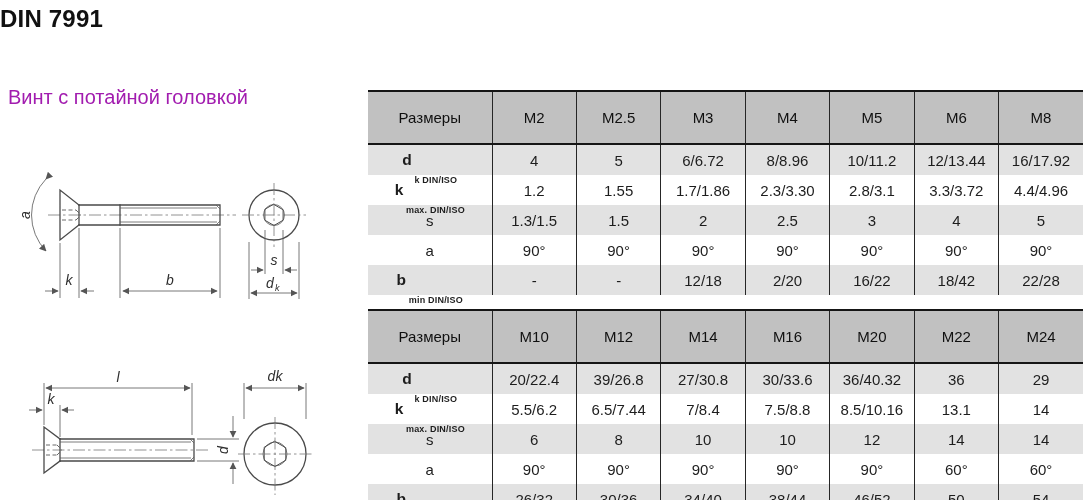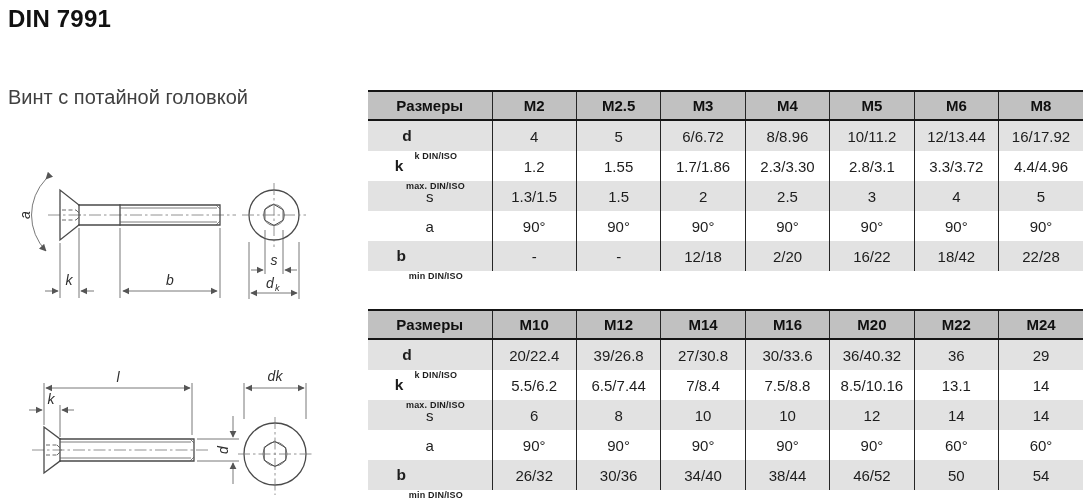--- a/index.html
+++ b/index.html
@@ -1,27 +1,27 @@
 <!DOCTYPE html>
 <html><head>
 <meta charset="utf-8">
 <style>
   html,body{margin:0;padding:0;background:#fff;}
   .page{position:relative;width:1087px;height:500px;background:#fff;overflow:hidden;
         font-family:"Liberation Sans",sans-serif;color:#111;}
-  .titles{position:absolute;left:8px;top:4px;}
+  .titles{position:absolute;left:0;top:4px;}
   .title-line{font-size:24px;font-weight:700;line-height:30px;letter-spacing:.2px;}
-  .subtitle{position:absolute;left:8px;top:86px;font-size:20px;font-weight:400;color:#404040;}
+  .subtitle{position:absolute;left:8px;top:86px;font-size:20px;font-weight:400;color:#a21caf;}
 
   .spec-table{position:absolute;left:368px;width:715px;border-collapse:collapse;table-layout:fixed;}
   .spec-table.t1{top:90px;}
   .spec-table.t2{top:309px;}
   .spec-table col.c0{width:124px;}
   .spec-table th{background:#c1c1c1;border-top:2px solid #151515;border-bottom:2px solid #151515;
-      font-size:15px;font-weight:700;height:27px;padding:0;text-align:center;color:#101010;}
+      font-size:15px;font-weight:400;height:27px;padding:12px;text-align:center;color:#101010;}
   .spec-table td{height:30px;padding:0;text-align:center;font-size:15px;color:#1d1d1d;}
   .spec-table th + th, .spec-table td + td{border-left:1.5px solid #262626;}
   .spec-table tbody tr:nth-child(odd){background:#e2e2e2;}
   .lbl-main{font-weight:700;font-size:15.5px;}
   .lbl-plain{font-weight:400;font-size:15px;}
   .lbl-sub{font-weight:700;font-size:9px;position:relative;top:18px;letter-spacing:.2px;}
 
   svg .obj{stroke:#4a4a4a;stroke-width:1.3;fill:none;stroke-linecap:square;}
   svg .thin{stroke:#5a5a5a;stroke-width:.8;fill:none;}
   svg .hid{stroke:#5a5a5a;stroke-width:.9;fill:none;stroke-dasharray:4 2.5;}

